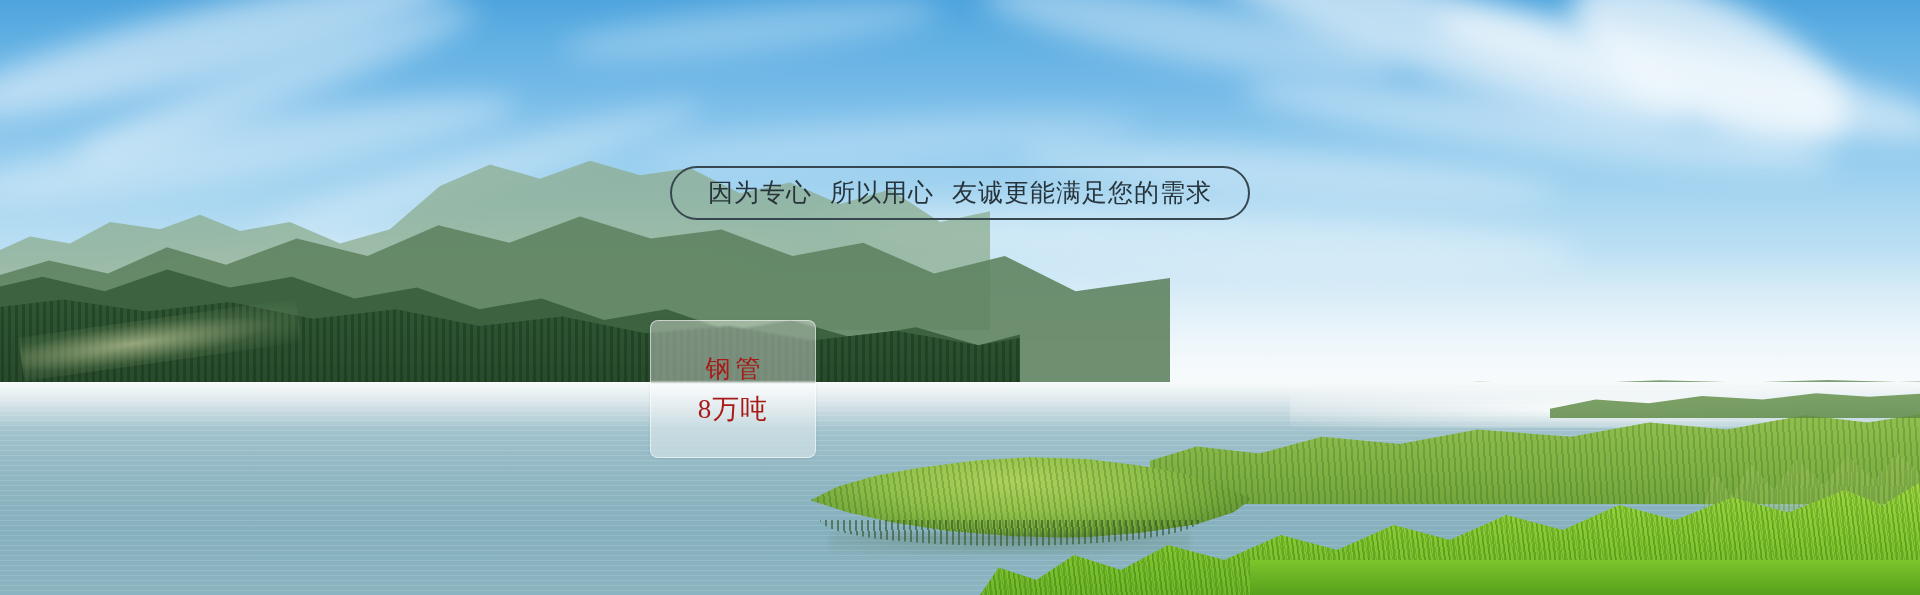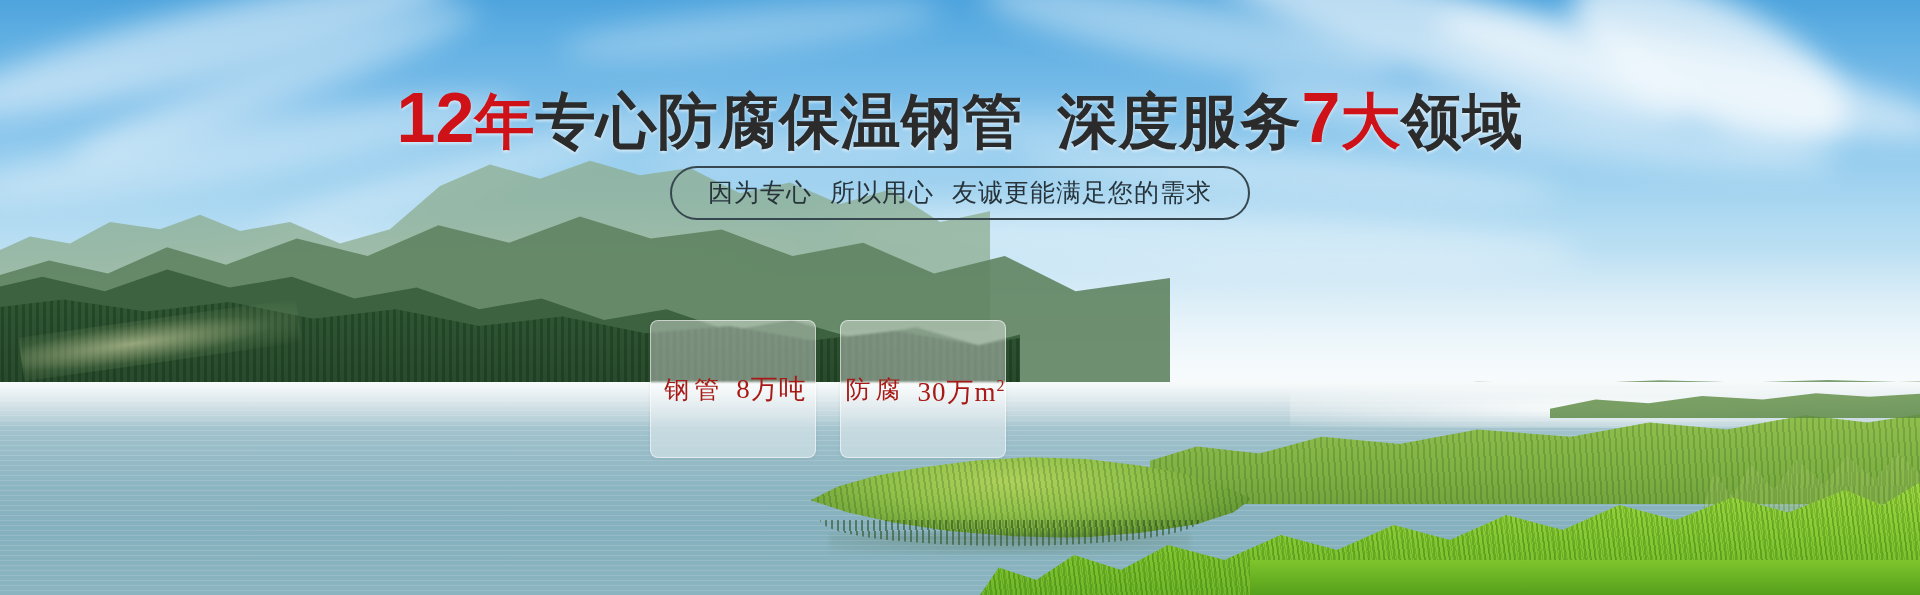--- a/index.html
+++ b/index.html
@@ -252,21 +252,21 @@
     display:flex;
     gap:24px;
   }
   .card{
     width:164px;height:136px;
     border-radius:8px;
     background:rgba(255,255,255,.38);
     border:1px solid rgba(255,255,255,.55);
     box-shadow:0 1px 4px rgba(0,0,0,.06);
     display:flex;
-    flex-direction:row;
+    flex-direction:column;
     align-items:center;
     justify-content:center;
     gap:12px;
     backdrop-filter:blur(1px);
   }
   .card-title{
     font-size:25px;
     line-height:28px;
     color:#a81a16;
     letter-spacing:5px;
@@ -324,38 +324,31 @@
   <div class="reeds"></div>
 
   <div class="island"></div>
   <div class="island-fringe"></div>
   <div class="island-reflection"></div>
 
   <div class="grass-fg"></div>
   <div class="grass-blades"></div>
   <div class="grass-fg2"></div>
 
-  <div class="headline">
-    <span class="hl-red hl-num">12</span><span class="hl-red">年</span><span class="hl-dark">专心防腐保温钢管</span><span class="hl-gap"></span><span class="hl-dark">深度服务</span><span class="hl-red hl-num">7</span><span class="hl-red">大</span><span class="hl-dark">领域</span>
-  </div>
 
   <div class="subtitle-wrap">
     <div class="subtitle">
       <span>因为专心</span><span class="sep"></span><span>所以用心</span><span class="sep"></span><span>友诚更能满足您的需求</span>
     </div>
   </div>
 
   <div class="cards">
 
     <div class="card">
       <div class="card-title">钢管</div>
       <div class="card-value"><span>8万吨</span></div>
     </div>
 
-    <div class="card">
-      <div class="card-title">防腐</div>
-      <div class="card-value"><span>30万m</span><sup>2</sup></div>
-    </div>
 
 
   </div>
 
 </div>
 
 </body></html>

